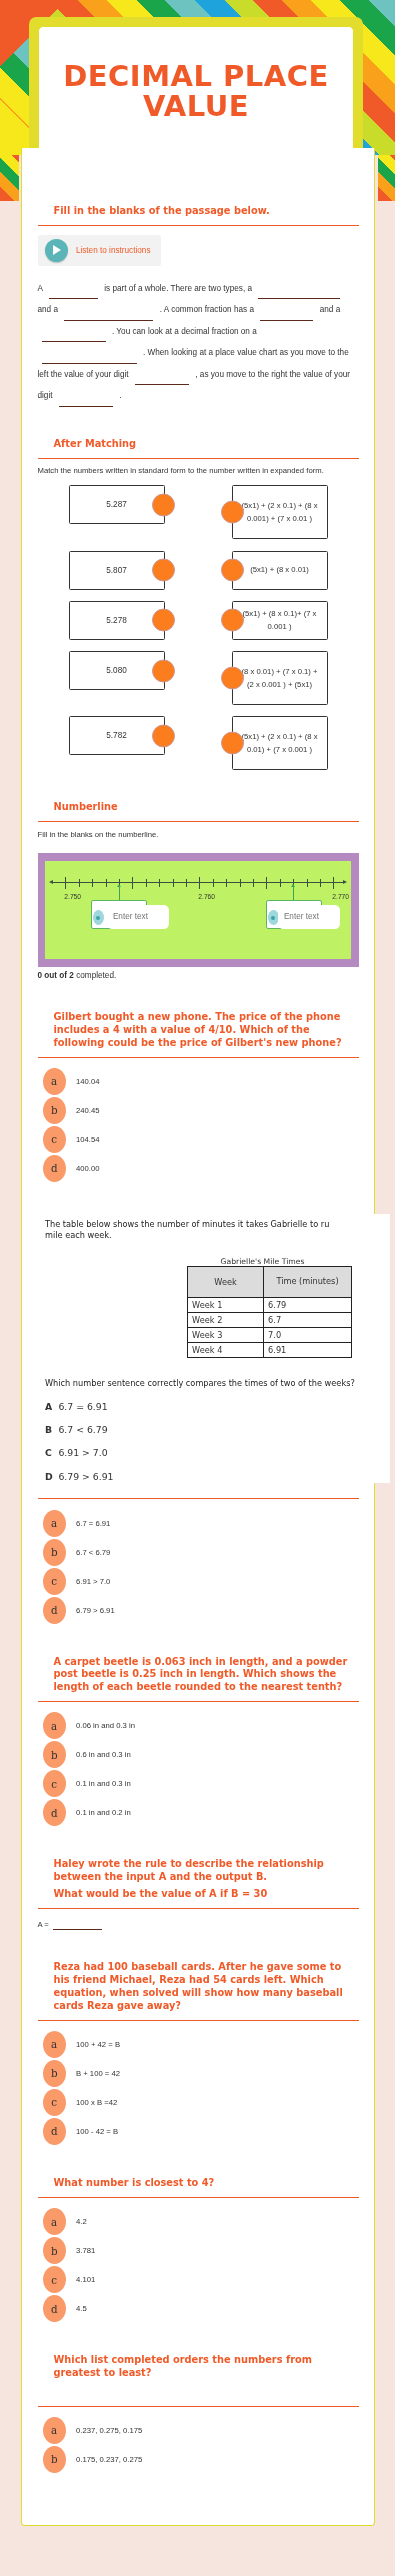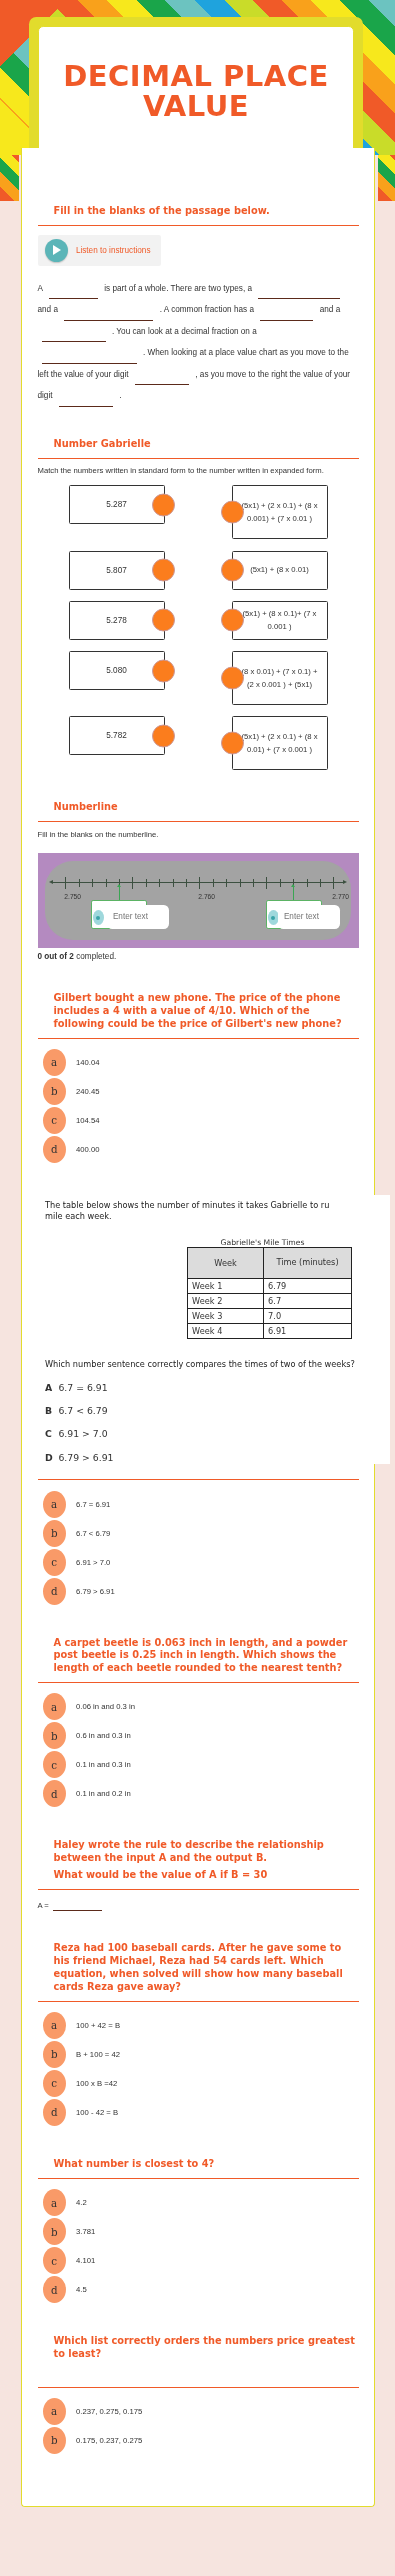--- a/index.html
+++ b/index.html
@@ -32,21 +32,21 @@
   .chip { background: #dcdcdc; border-radius: 10.3px; padding: 5.2px 6.2px; font-size: 7.7px; color: #333; cursor: pointer; }
   .instr { font-size: 7.7px; line-height: 1.8; color: #333; }
   .match-grid { margin-top: 7.2px; position: relative; }
   .match-row { display: flex; justify-content: space-between; padding: 0 31px; margin-bottom: 11.3px; align-items: flex-start; }
   .match-left { width: 96px; height: 39px; border: 0.5px solid #333; border-radius: 1.5px; position: relative; display: flex; align-items: center; justify-content: center; font-size: 8.2px; }
   .match-right { width: 96px; min-height: 39px; border: 0.5px solid #333; border-radius: 1.5px; position: relative; display: flex; align-items: center; justify-content: center; text-align: center; font-size: 7.7px; padding: 3.1px 7.2px; line-height: 1.75; }
   .dot { width: 23px; height: 23px; border-radius: 50%; background: #fb7d1d; border: 0.5px solid #c99; position: absolute; top: 50%; transform: translateY(-50%); cursor: pointer; }
   .match-left .dot { right: -11.3px; }
   .match-right .dot { left: -11.3px; }
   .nl-frame { margin-top: 11.3px; background: #b48ac0; padding: 8.2px 7.2px; }
-  .nl-inner { background: #a3a3a3; height: 79px; position: relative; border-radius: 28px; }
+  .nl-inner { background: #bef264; height: 98px; position: relative; }
   .nl-axis { position: absolute; left: 7.2px; right: 7.2px; top: 21.6px; height: 1px; background: #3c5040; }
   .nl-axis::before { content: ""; position: absolute; left: -3.1px; top: -2.1px; border-right: 4.1px solid #3c5040; border-top: 2.6px solid transparent; border-bottom: 2.6px solid transparent; }
   .nl-axis::after { content: ""; position: absolute; right: -3.1px; top: -2.1px; border-left: 4.1px solid #3c5040; border-top: 2.6px solid transparent; border-bottom: 2.6px solid transparent; }
   .tick { position: absolute; top: -3.1px; width: 0.5px; height: 7.2px; background: #3c5040; }
   .tick.major { top: -5.2px; height: 11.3px; }
   .nl-label { position: absolute; top: 32px; font-size: 6.7px; color: #333; transform: translateX(-50%); }
   .nl-arrow { position: absolute; top: 26px; width: 1.5px; height: 13.4px; background: #3aa553; }
   .nl-arrow::before { content: ""; position: absolute; left: -2.1px; top: -3.1px; border-bottom: 3.6px solid #3aa553; border-left: 2.6px solid transparent; border-right: 2.6px solid transparent; }
   .nl-entry { position: absolute; top: 39px; width: 56px; height: 29px; border: 1px solid #5bb364; border-radius: 2.1px; background: #fff; }
   .nl-input { position: absolute; top: 44px; width: 62px; height: 24px; background: #fff; border-radius: 5.2px; border: none; font-size: 8.2px; padding-left: 6.2px; color: #777; font-family: "Liberation Sans", sans-serif; }
@@ -109,21 +109,21 @@
       <span class="blank" style="width:95px"></span>
       <span>. When looking at a place value chart as you move to the left the value of your digit</span>
       <span class="blank" style="width:54px"></span>
       <span>, as you move to the right the value of your digit</span>
       <span class="blank" style="width:54px"></span>
       <span>.</span>
     </div>
   </section>
 
   <section class="section">
-    <div class="q-title">Number Gabrielle</div>
+    <div class="q-title">After Matching</div>
     <hr class="rule" style="margin-bottom:5.2px">
     <div class="instr">Match the numbers written in standard form to the number written in expanded form.</div>
     <div class="match-grid">
       <div class="match-row">
         <div class="match-left">
             <span>5.287</span>
             <span class="dot"></span>
           </div>
         <div class="match-right" style="min-height:54px">
             <span class="dot"></span>
@@ -372,21 +372,21 @@
           <span class="otext">4.101</span>
         </div>
       <div class="opt">
           <span class="letter">d</span>
           <span class="otext">4.5</span>
         </div>
     </div>
   </section>
 
   <section class="section">
-    <div class="q-title">Which list correctly orders the numbers price greatest to least?</div>
+    <div class="q-title">Which list completed orders the numbers from greatest to least?</div>
     <hr class="rule" style="margin-top:26px">
     <div class="options">
       <div class="opt">
           <span class="letter">a</span>
           <span class="otext">0.237, 0.275, 0.175</span>
         </div>
       <div class="opt">
           <span class="letter">b</span>
           <span class="otext">0.175, 0.237, 0.275</span>
         </div>

